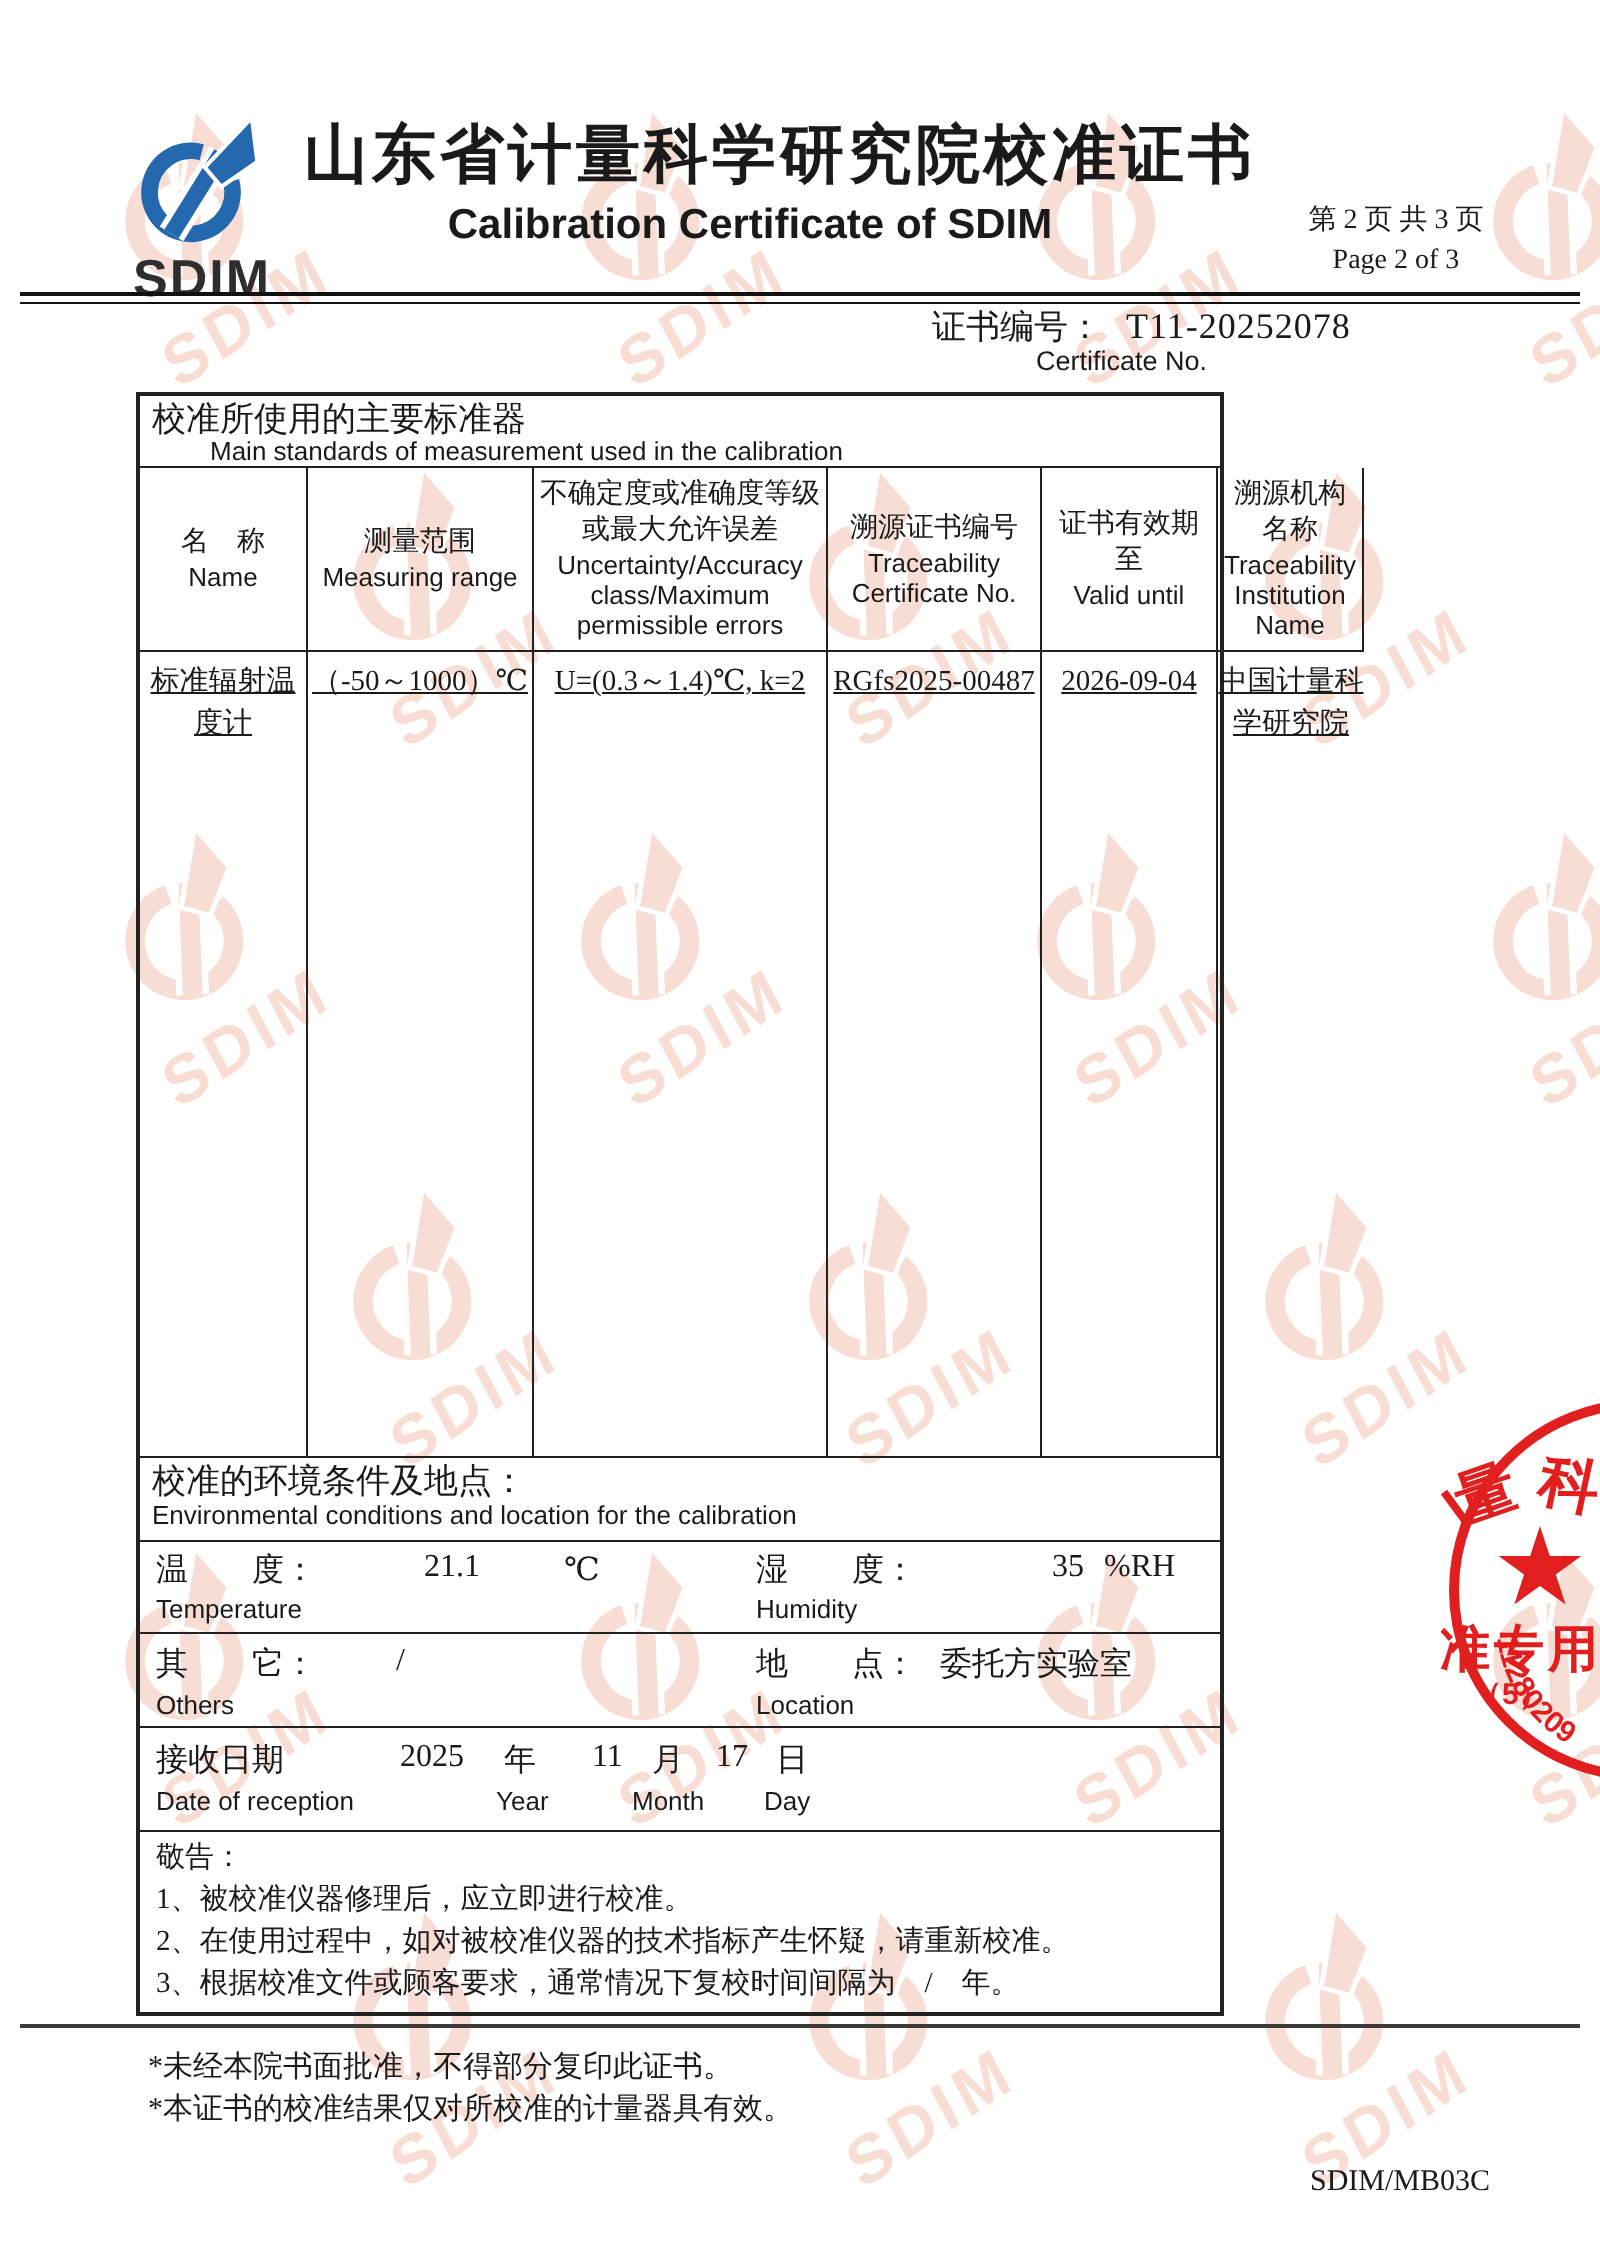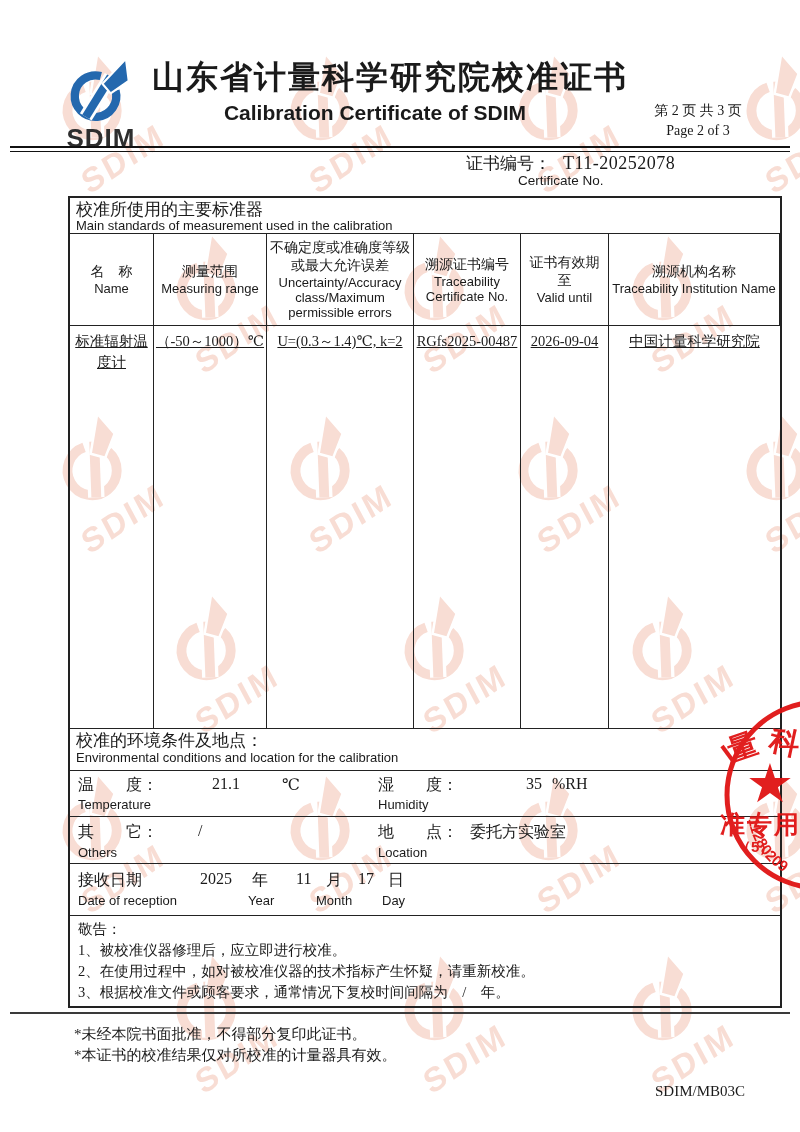--- a/index.html
+++ b/index.html
@@ -24,25 +24,25 @@
   .page-info{left:638px;top:101px;width:120px;text-align:center;font-size:14px;line-height:20px;z-index:2;}
 
   .rule-double{left:10px;top:146px;width:780px;height:3px;border-top:2px solid #111;
                border-bottom:1px solid #111;z-index:2;}
 
   .certno{left:466px;top:152px;z-index:2;font-size:17px;}
   .certno .val{font-size:18px;margin-left:12px;letter-spacing:0.5px;}
   .certno-en{left:518px;top:173px;font-size:13.5px;z-index:2;}
 
   
-  .doc-box{left:68px;top:196px;width:714px;height:812px;border:2px solid #222;z-index:1;
+  .doc-box{left:68px;top:196px;width:544px;height:812px;border:2px solid #222;z-index:1;
            display:flex;flex-direction:column;box-sizing:border-box;background:transparent;}
   .sec-title{height:37px;border-bottom:1px solid #222;padding:2px 6px 0 6px;box-sizing:border-box;}
   .sec-title .cn{font-size:17px;display:block;line-height:19px;}
-  .sec-title .en{font-size:13px;display:block;line-height:14px;}
+  .sec-title .en{font-size:13px;display:block;line-height:14px;margin-left:29px;}
 
   .std-grid{display:grid;grid-template-columns:84px 113px 147px 107px 88px auto;}
   .hcell{height:92px;border-right:1px solid #222;border-bottom:1px solid #222;box-sizing:border-box;
          display:flex;flex-direction:column;justify-content:center;align-items:center;text-align:center;
          padding:2px 3px;}
   .hcell:last-child,.dcell:last-child{border-right:none;}
   .hcell .cn{font-size:14px;line-height:18px;}
   .hcell .en{font-size:13px;line-height:15px;}
   .dcell{height:402px;border-right:1px solid #222;box-sizing:border-box;text-align:center;
          padding-top:5px;font-size:14.5px;line-height:21px;text-decoration:underline;}

